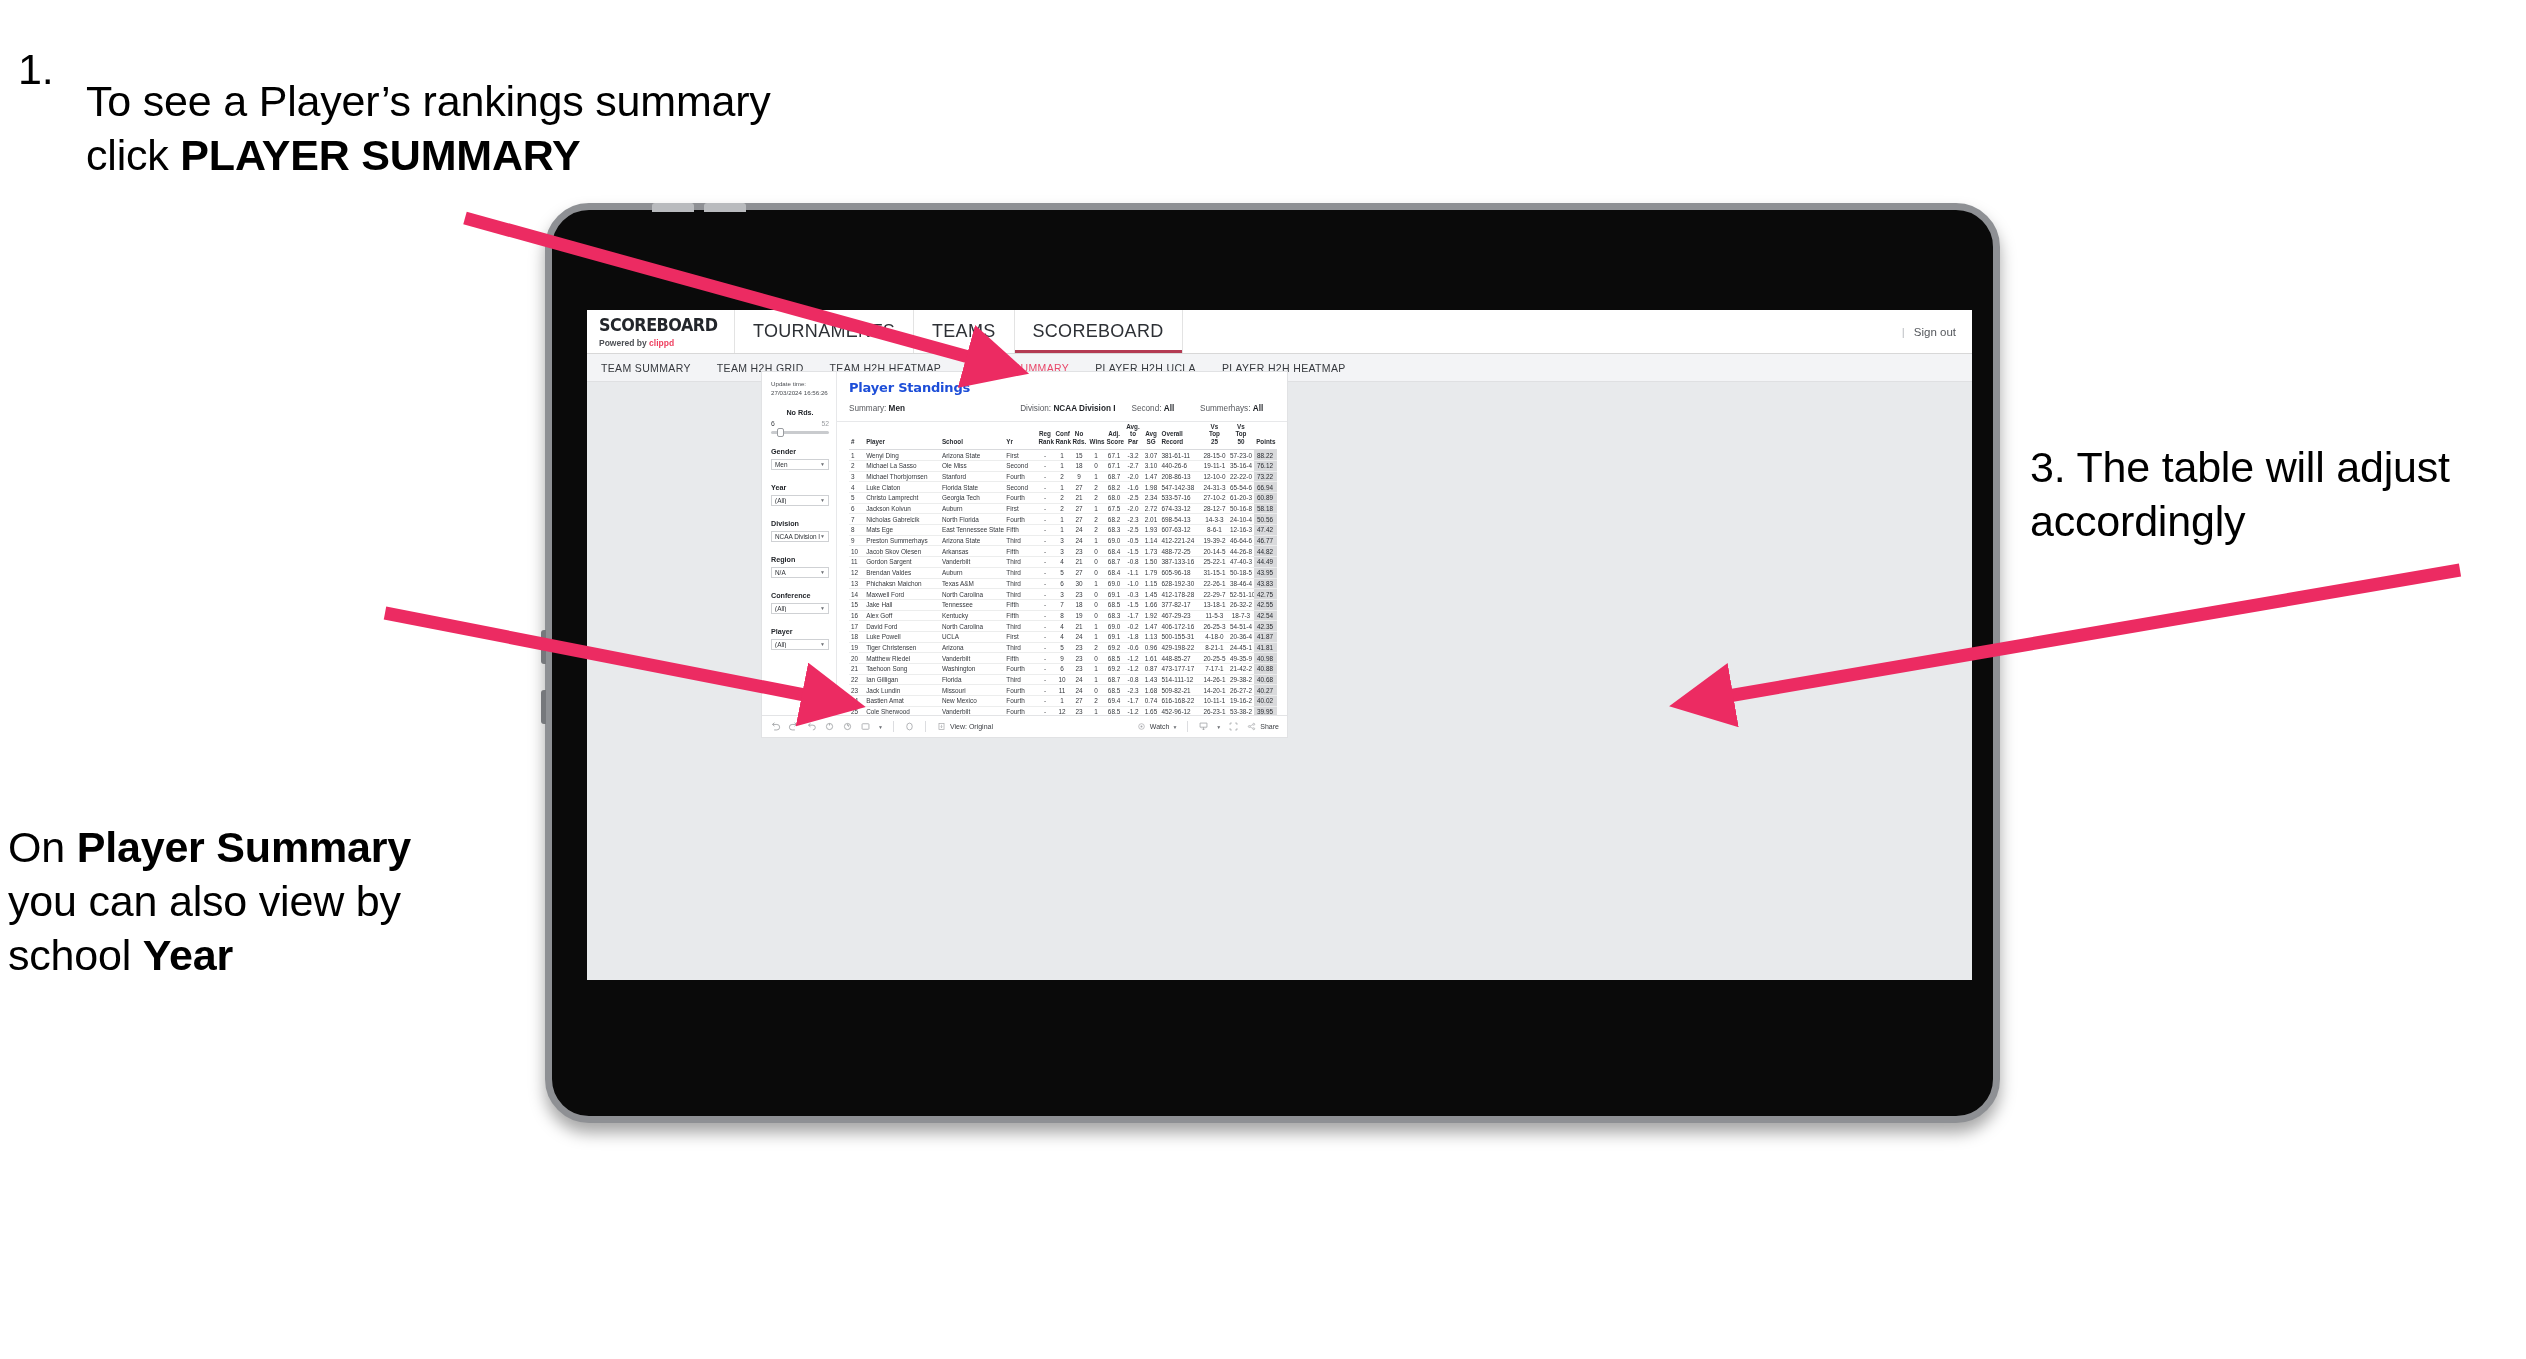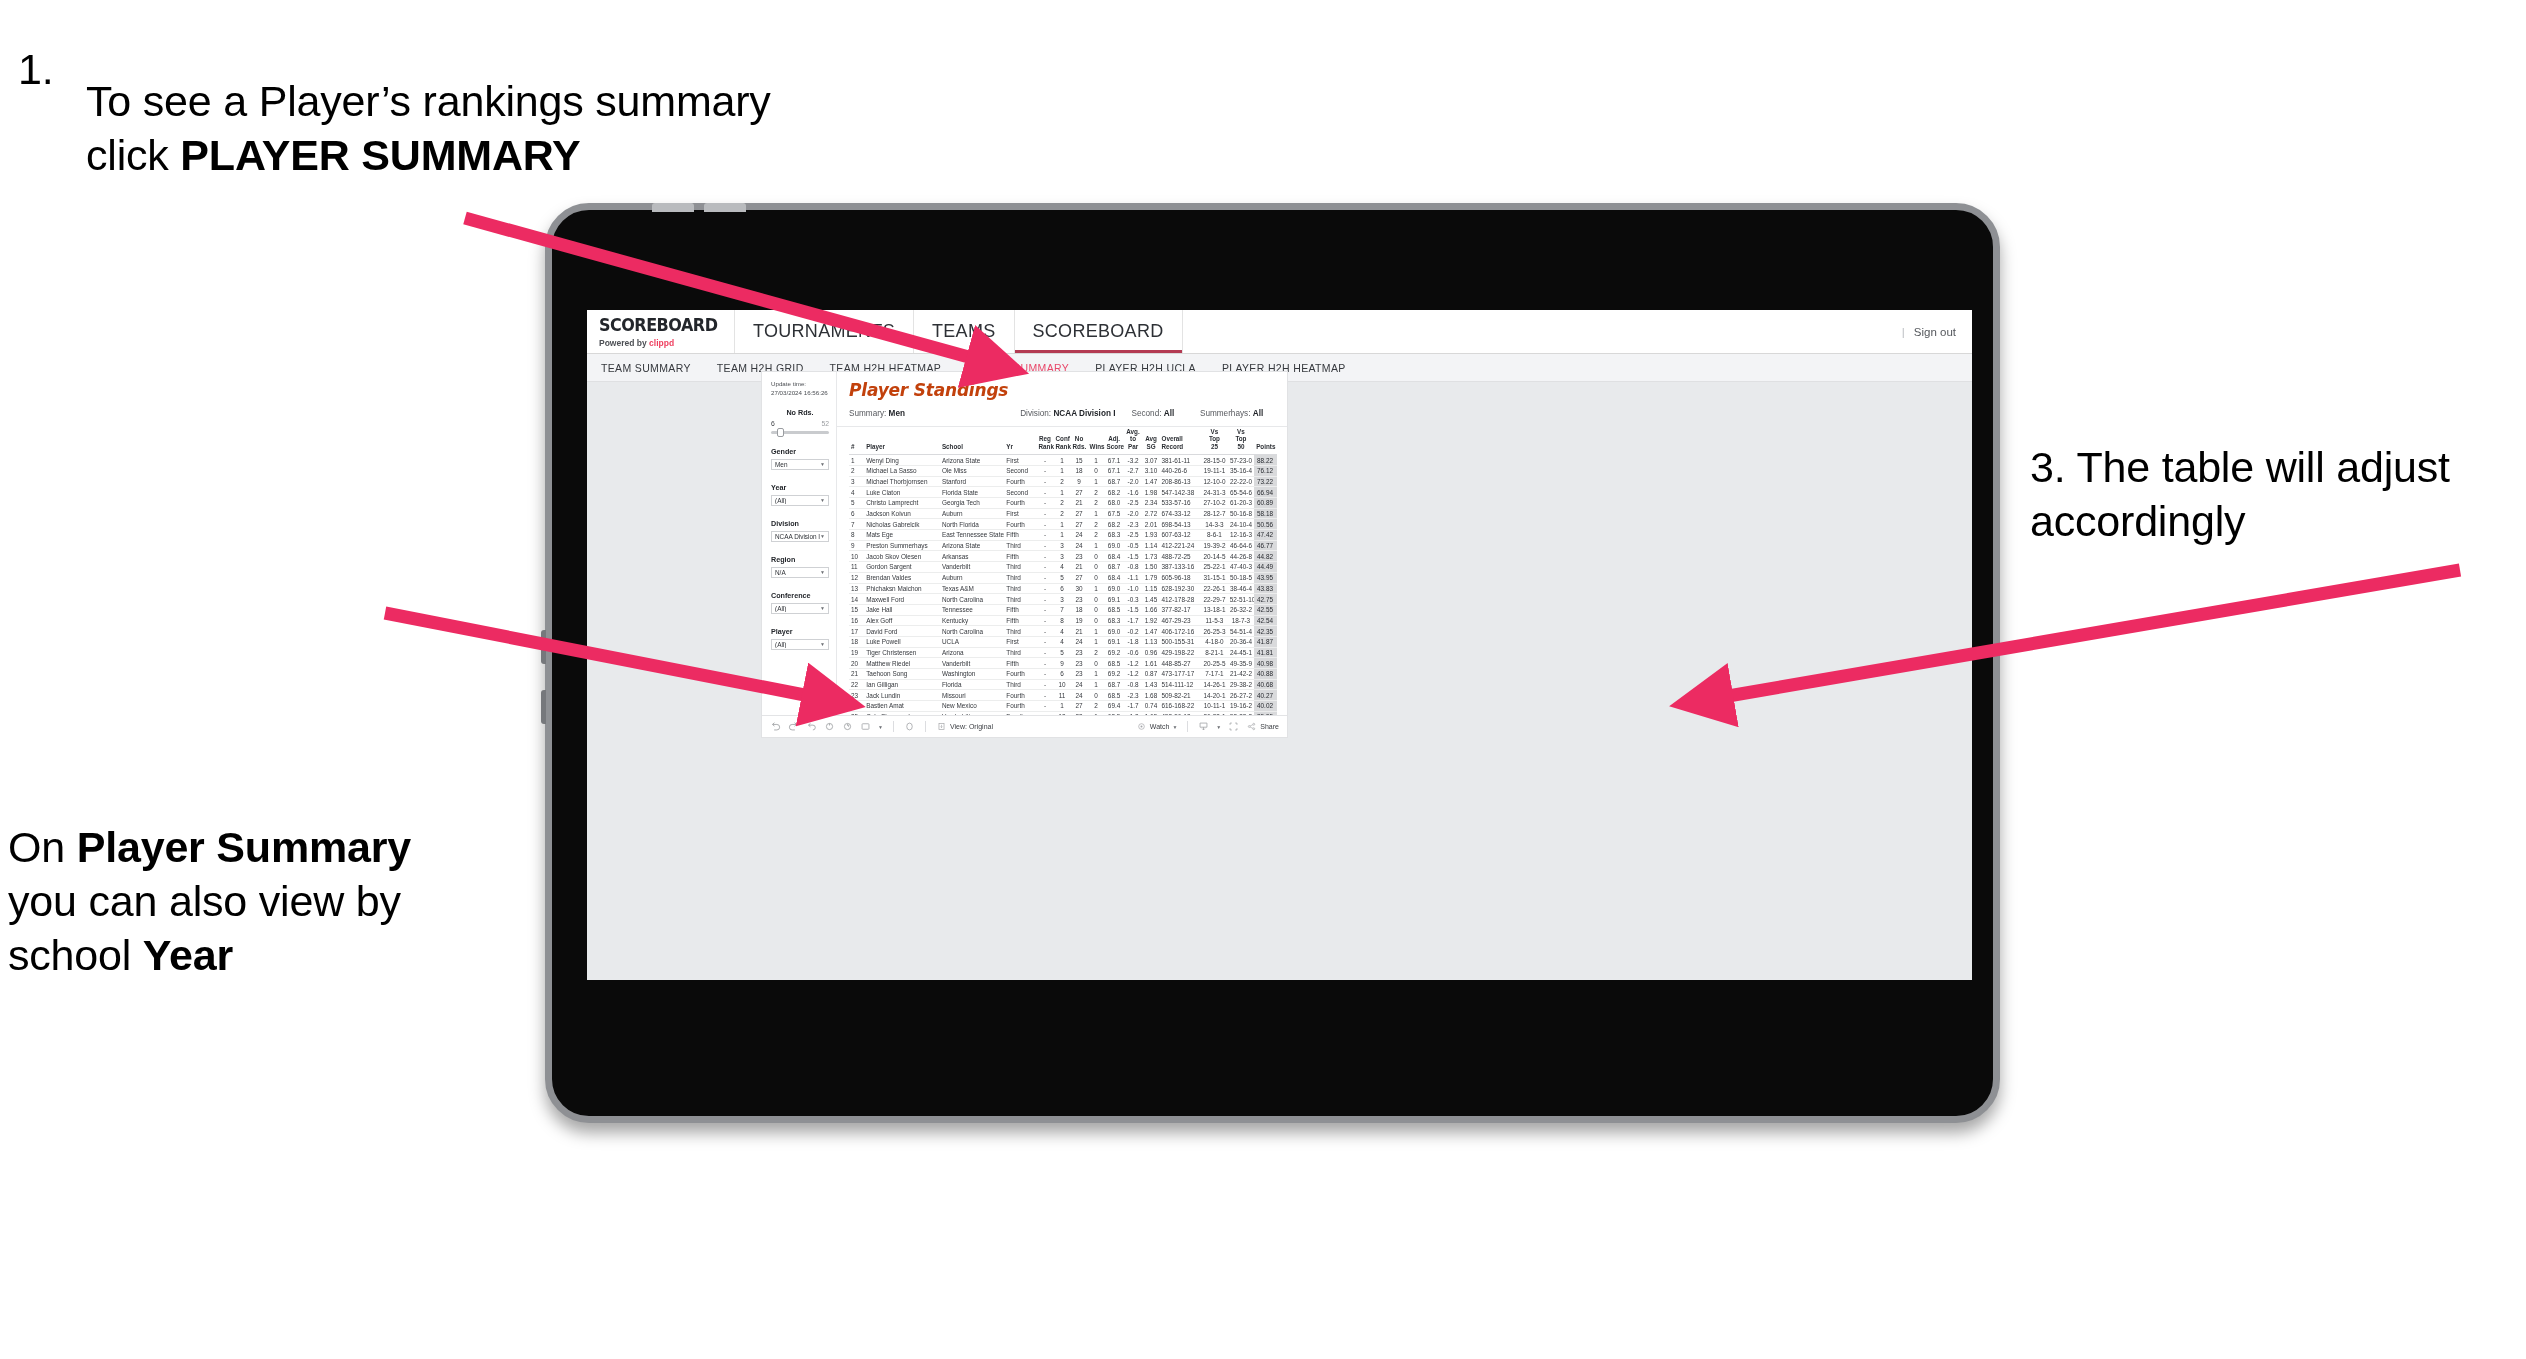--- a/index.html
+++ b/index.html
@@ -74,21 +74,21 @@
   .fsel .cv { flex: 1; overflow: hidden; white-space: nowrap; }
   .fsel .ca { font-size: 5px; color: #6d7075; }
   .slider-wrap { margin-top: 10px; }
   .sl-row { display: flex; justify-content: space-between; font-size: 6.8px; color: #3c3f44; }
   .sl-row .mx { color: #9a9da1; }
   .sl-track { margin-top: 4px; height: 3px; background: #c9cbce; border-radius: 2px; position: relative; }
   .sl-knob { position: absolute; left: 6px; top: -3px; width: 7px; height: 9px; background: #fff; border: 1px solid #9a9da1; border-radius: 2px; }
 
   .sheet { flex: 1; min-width: 0; display: flex; flex-direction: column; }
   .sheet-head { padding: 8px 0 0 12px; }
-  .sh-title { font-family: "DejaVu Sans", sans-serif; font-size: 17px; font-weight: bold; color: #c2410c; letter-spacing: -0.2px; font-style: italic; }
+  .sh-title { font-family: "DejaVu Sans", sans-serif; font-size: 13px; font-weight: bold; color: #1d4ed8; letter-spacing: -0.2px; }
   .sh-filters { display: flex; margin-top: 9px; padding-right: 10px; font-size: 8.2px; color: #57595e; padding-bottom: 8px; }
   .sh-filters > div { flex: 1; }
   .sh-filters b { color: #1e2126; }
   .sh-filters .c1 { flex: 0 0 40%; }
   .sh-filters .c2 { flex: 0 0 26%; }
   .sh-filters .c3 { flex: 0 0 16%; }
 
   table.std { width: 100%; border-collapse: collapse; table-layout: fixed; }
   table.std th { font-size: 6.3px; font-weight: bold; color: #2b2e33; text-align: right; padding: 1px 2px 4px 2px; vertical-align: bottom; line-height: 1.18; }
   table.std th.l { text-align: left; }

